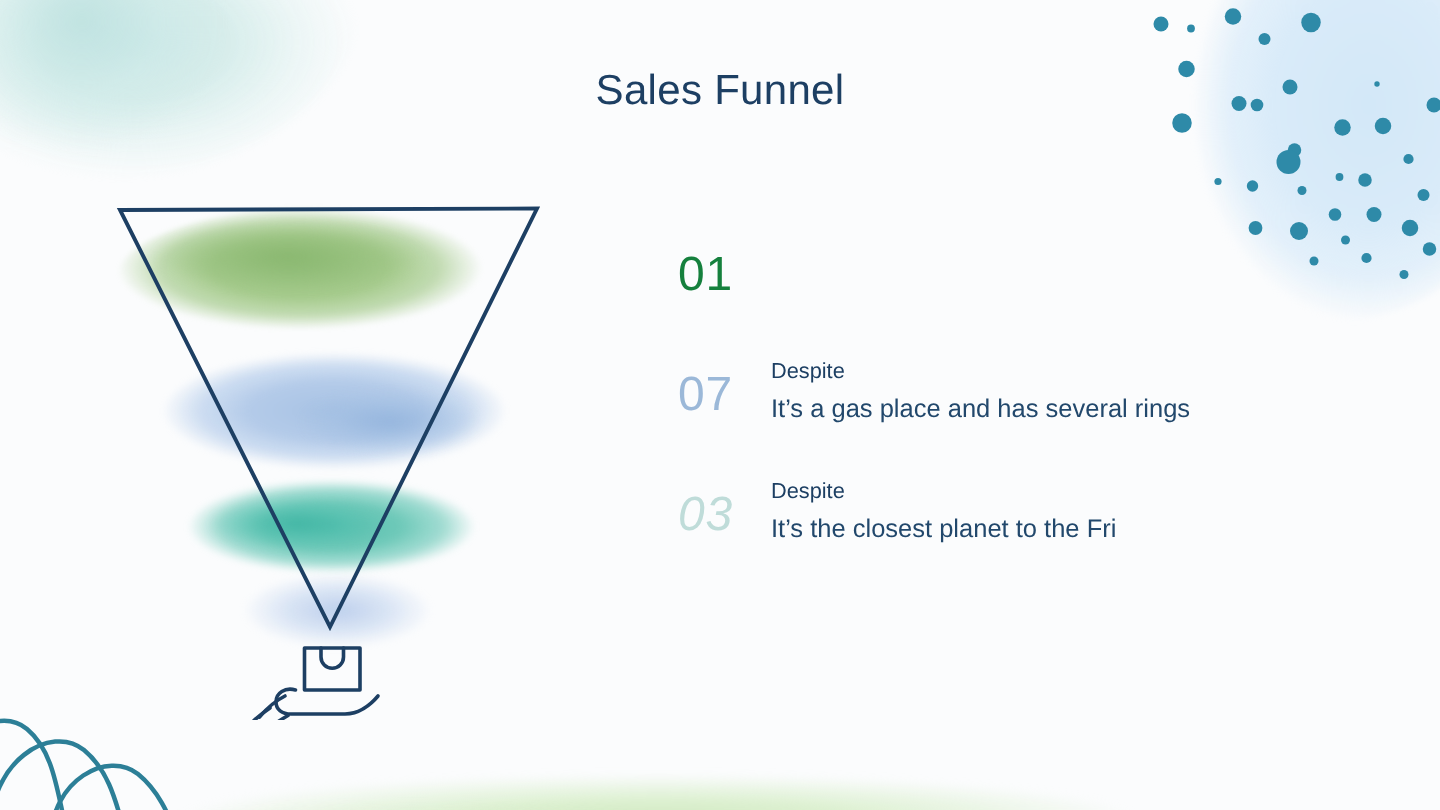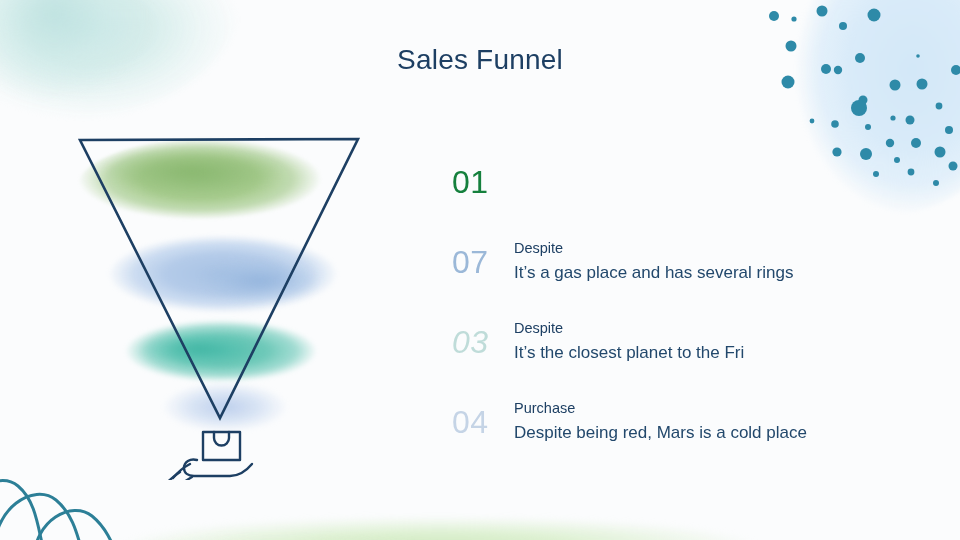--- a/index.html
+++ b/index.html
@@ -225,21 +225,14 @@
   </div>
 
   <div class="list-item">
     <div class="item-number" style="color: rgb(191, 220, 217); font-style: italic;">03</div>
     <div class="item-text">
       <div class="item-heading">Despite</div>
       <div class="item-body">It’s the closest planet to the Fri</div>
     </div>
   </div>
 
-  <div class="list-item">
-    <div class="item-number" style="color: rgb(197, 212, 230);">04</div>
-    <div class="item-text">
-      <div class="item-heading">Purchase</div>
-      <div class="item-body">Despite being red, Mars is a cold place</div>
-    </div>
-  </div>
 
 </div>
 
 </body></html>

